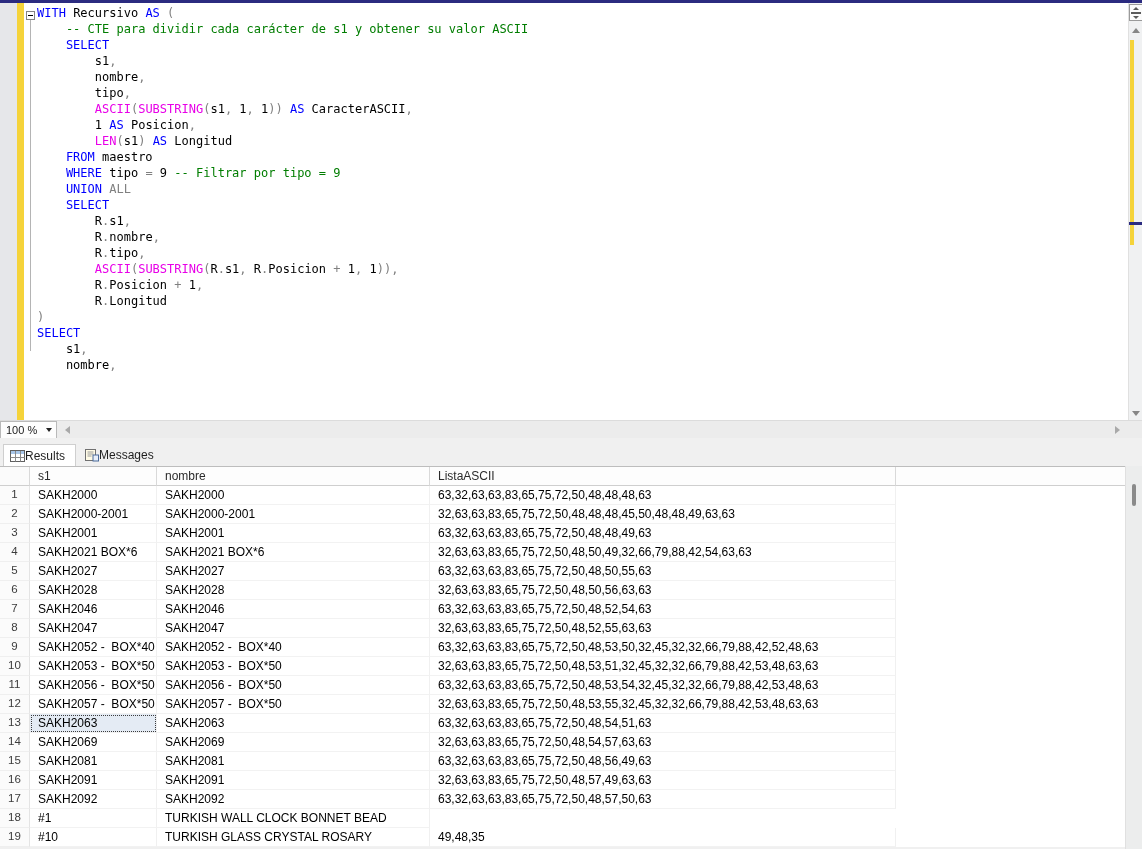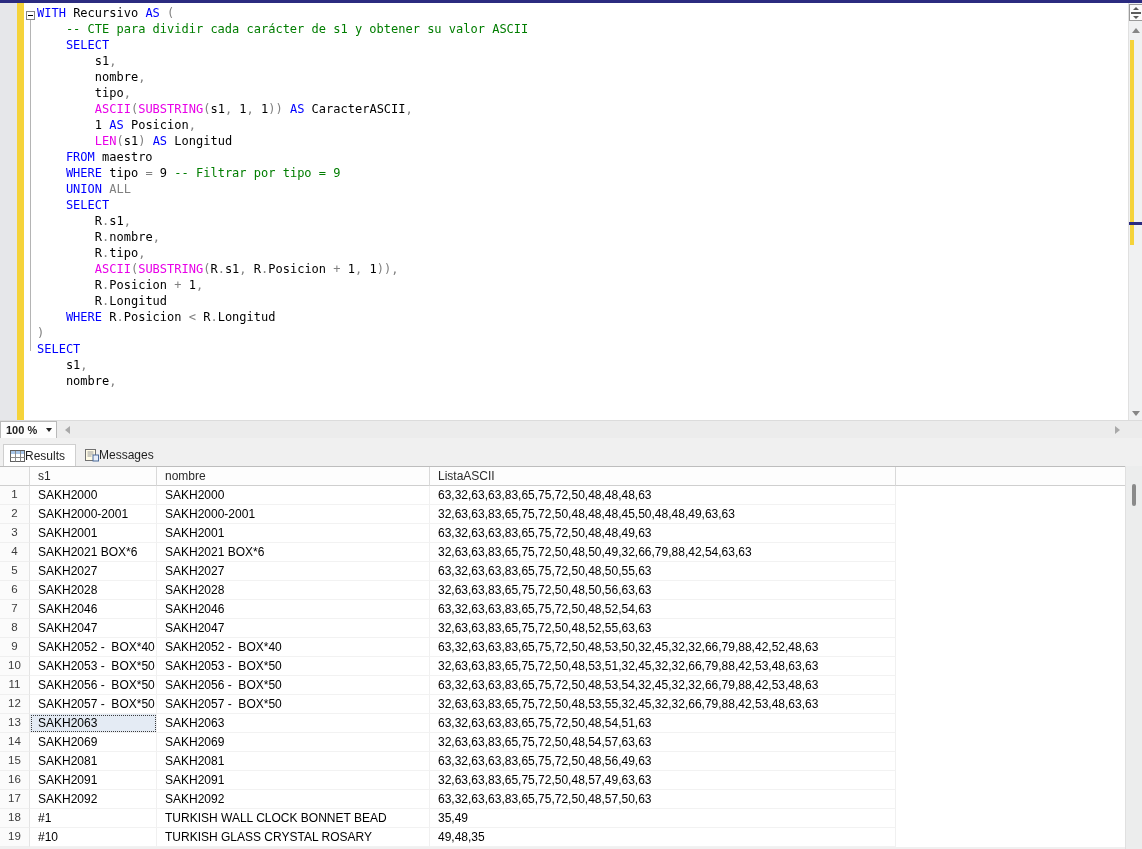--- a/index.html
+++ b/index.html
@@ -45,21 +45,21 @@
   .scroll-arrow { position:absolute; left:0; width:14px; height:14px; display:flex; align-items:center; justify-content:center; }
   .scroll-arrow svg { display:block; }
   .vmark-changes { position:absolute; left:1px; top:37px; width:4px; height:205px; background:#f5d33a; }
   .vmark-caret { position:absolute; left:0; top:219px; width:14px; height:3px; background:#2b2b80; }
 
   
   .editor-bottom { position:absolute; left:0; top:420px; width:1142px; height:18px; background:#ececec; border-top:1px solid #dcdcdc; }
   .zoom-combo {
     position:absolute; left:0; top:0; width:57px; height:18px; background:#fdfdfd;
     border:1px solid #b9b9b9; font-size:11px; color:#222;
-    display:flex; align-items:center; padding-left:5px; gap:4px;font-weight:bold;
+    display:flex; align-items:center; padding-left:5px; gap:4px;
   }
   .zoom-combo .caret { margin-left:auto; margin-right:4px; width:0; height:0; border-left:3px solid transparent; border-right:3px solid transparent; border-top:4px solid #222; }
   .h-arrow { position:absolute; top:2px; width:14px; height:14px; display:flex; align-items:center; justify-content:center; }
 
   
   .results-pane { position:absolute; left:0; top:438px; width:1142px; height:411px; background:#f0f0f0; }
   .tab-strip { position:absolute; left:3px; top:5px; height:23px; display:flex; align-items:flex-end; gap:2px; }
   .tab {
     height:22px; display:flex; align-items:center; padding:0 10px 0 6px;
     font-size:12px; color:#1e1e1e; cursor:default;
@@ -120,21 +120,20 @@
         <div class="code-line"><span class="tk-kw">    FROM</span><span class="tk-id"> maestro</span></div>
         <div class="code-line"><span class="tk-kw">    WHERE</span><span class="tk-id"> tipo </span><span class="tk-op">=</span><span class="tk-id"> 9 </span><span class="tk-cm">-- Filtrar por tipo = 9</span></div>
         <div class="code-line"><span class="tk-kw">    UNION</span><span class="tk-op"> ALL</span></div>
         <div class="code-line"><span class="tk-kw">    SELECT</span></div>
         <div class="code-line"><span class="tk-id">        R</span><span class="tk-op">.</span><span class="tk-id">s1</span><span class="tk-op">,</span></div>
         <div class="code-line"><span class="tk-id">        R</span><span class="tk-op">.</span><span class="tk-id">nombre</span><span class="tk-op">,</span></div>
         <div class="code-line"><span class="tk-id">        R</span><span class="tk-op">.</span><span class="tk-id">tipo</span><span class="tk-op">,</span></div>
         <div class="code-line"><span class="tk-fn">        ASCII</span><span class="tk-op">(</span><span class="tk-fn">SUBSTRING</span><span class="tk-op">(</span><span class="tk-id">R</span><span class="tk-op">.</span><span class="tk-id">s1</span><span class="tk-op">,</span><span class="tk-id"> R</span><span class="tk-op">.</span><span class="tk-id">Posicion </span><span class="tk-op">+</span><span class="tk-id"> 1</span><span class="tk-op">,</span><span class="tk-id"> 1</span><span class="tk-op">))</span><span class="tk-op">,</span></div>
         <div class="code-line"><span class="tk-id">        R</span><span class="tk-op">.</span><span class="tk-id">Posicion </span><span class="tk-op">+</span><span class="tk-id"> 1</span><span class="tk-op">,</span></div>
         <div class="code-line"><span class="tk-id">        R</span><span class="tk-op">.</span><span class="tk-id">Longitud</span></div>
-        <div class="code-line"><span class="tk-kw">    WHERE</span><span class="tk-id"> R</span><span class="tk-op">.</span><span class="tk-id">Posicion </span><span class="tk-op">&lt;</span><span class="tk-id"> R</span><span class="tk-op">.</span><span class="tk-id">Longitud</span></div>
         <div class="code-line"><span class="tk-op">)</span></div>
         <div class="code-line"><span class="tk-kw">SELECT</span></div>
         <div class="code-line"><span class="tk-id">    s1</span><span class="tk-op">,</span></div>
         <div class="code-line"><span class="tk-id">    nombre</span><span class="tk-op">,</span></div>
       </div>
   </div>
 
   <div class="editor-vscroll">
     <div class="split-grip">
       <svg width="10" height="12" viewBox="0 0 10 12">
@@ -310,21 +309,20 @@
           <div class="grid-row">
             <div class="row-head">17</div>
             <div class="cell c-s1">SAKH2092</div>
             <div class="cell c-nombre">SAKH2092</div>
             <div class="cell c-lista">63,32,63,63,83,65,75,72,50,48,57,50,63</div>
           </div>
           <div class="grid-row">
             <div class="row-head">18</div>
             <div class="cell c-s1">#1</div>
             <div class="cell c-nombre">TURKISH WALL CLOCK BONNET BEAD</div>
-            <div class="cell c-lista">35,49</div>
           </div>
           <div class="grid-row">
             <div class="row-head">19</div>
             <div class="cell c-s1">#10</div>
             <div class="cell c-nombre">TURKISH GLASS CRYSTAL ROSARY</div>
             <div class="cell c-lista">49,48,35</div>
           </div>
         </div>
     </div>
 

